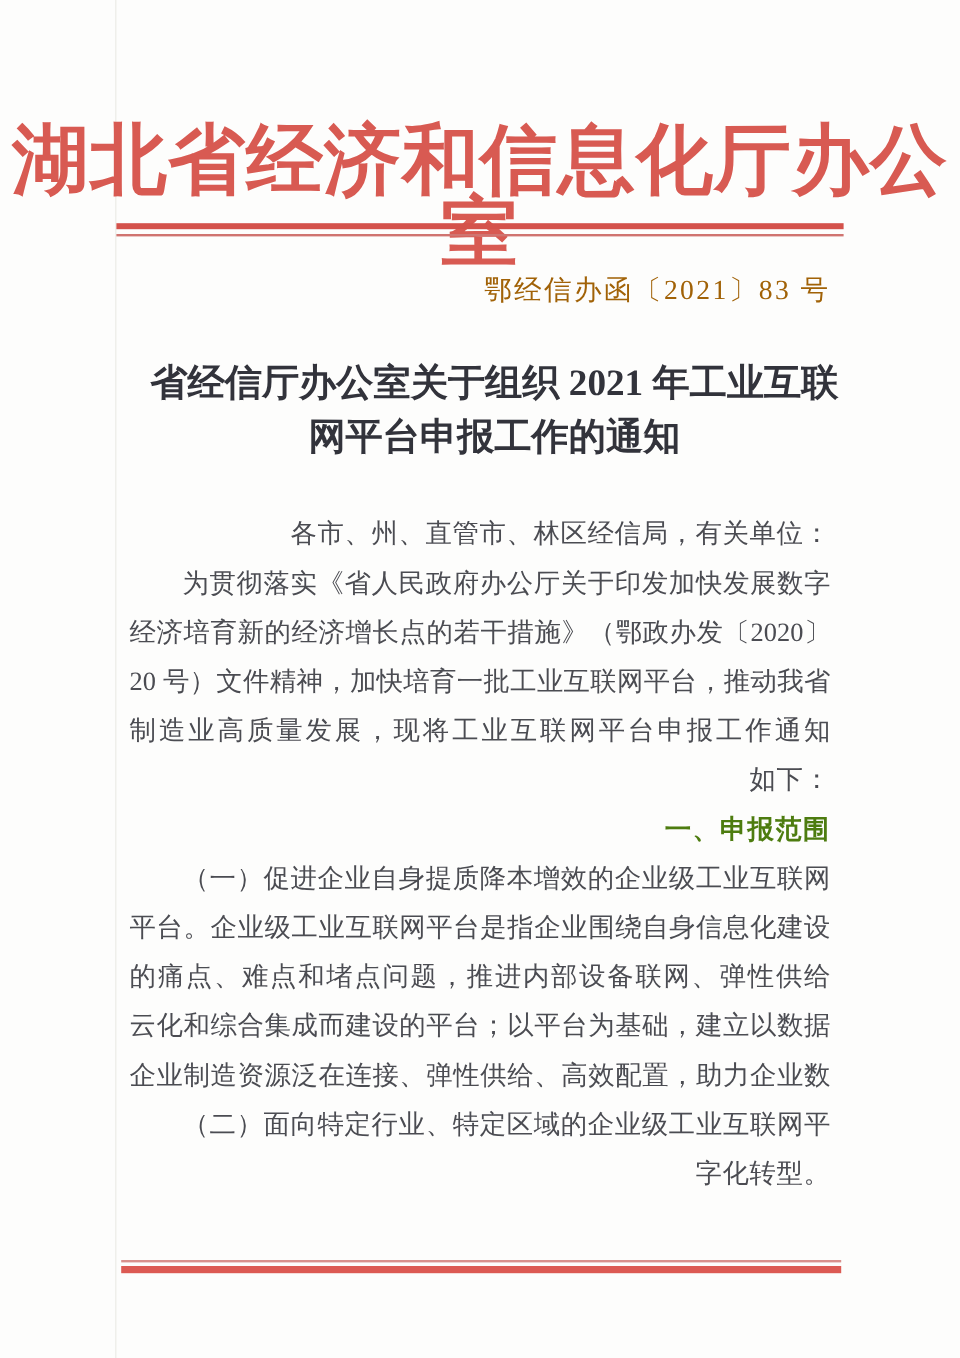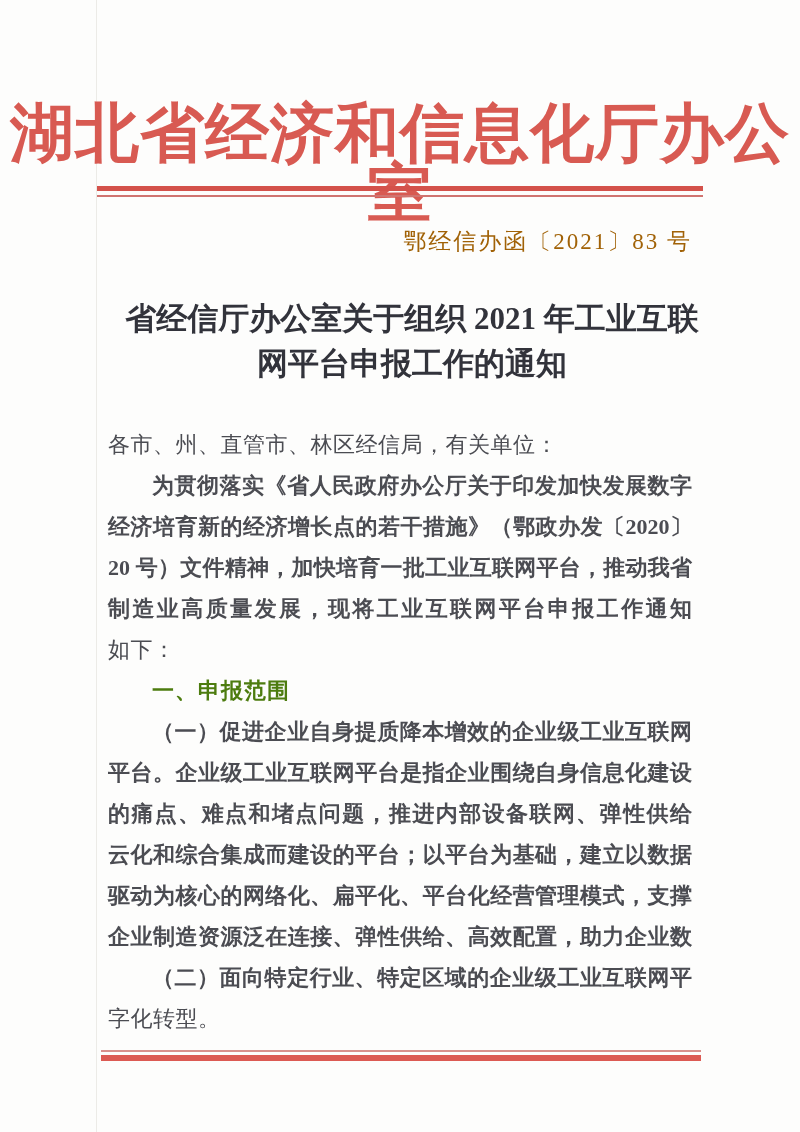--- a/index.html
+++ b/index.html
@@ -80,31 +80,30 @@
     position: absolute;
     top: 424px;
     left: 108px;
     width: 584px;
     color: #4b4c52;
   }
   .line {
     height: 41px;
     line-height: 41px;
     font-size: 22px;
-    text-align: left;
+    text-align: right;
     letter-spacing: 0.5px;
     white-space: nowrap;
   }
   .line.j {
     letter-spacing: 0;
     text-align: justify;
     text-align-last: justify;
     text-justify: inter-character;
     white-space: normal;
-    font-weight: bold;
   }
   .line.ind {
     text-indent: 2em;
   }
   .line.heading {
     font-family: "Liberation Sans", "DejaVu Sans", sans-serif;
     font-weight: 700;
     color: #4d7c0f;
     letter-spacing: 1px;
   }
@@ -150,21 +149,20 @@
     <div class="line ind j">为贯彻落实《省人民政府办公厅关于印发加快发展数字</div>
     <div class="line j">经济培育新的经济增长点的若干措施》（鄂政办发〔2020〕</div>
     <div class="line j">20 号）文件精神，加快培育一批工业互联网平台，推动我省</div>
     <div class="line j">制造业高质量发展，现将工业互联网平台申报工作通知</div>
     <div class="line">如下：</div>
     <div class="line ind heading">一、申报范围</div>
     <div class="line ind j">（一）促进企业自身提质降本增效的企业级工业互联网</div>
     <div class="line j">平台。企业级工业互联网平台是指企业围绕自身信息化建设</div>
     <div class="line j">的痛点、难点和堵点问题，推进内部设备联网、弹性供给</div>
     <div class="line j">云化和综合集成而建设的平台；以平台为基础，建立以数据</div>
-    <div class="line j">驱动为核心的网络化、扁平化、平台化经营管理模式，支撑</div>
     <div class="line j">企业制造资源泛在连接、弹性供给、高效配置，助力企业数</div>
     <div class="line ind j">（二）面向特定行业、特定区域的企业级工业互联网平</div>
     <div class="line">字化转型。</div>
   </div>
 
   <div class="footer-rule">
     <div class="thin"></div>
     <div class="thick"></div>
   </div>
 

